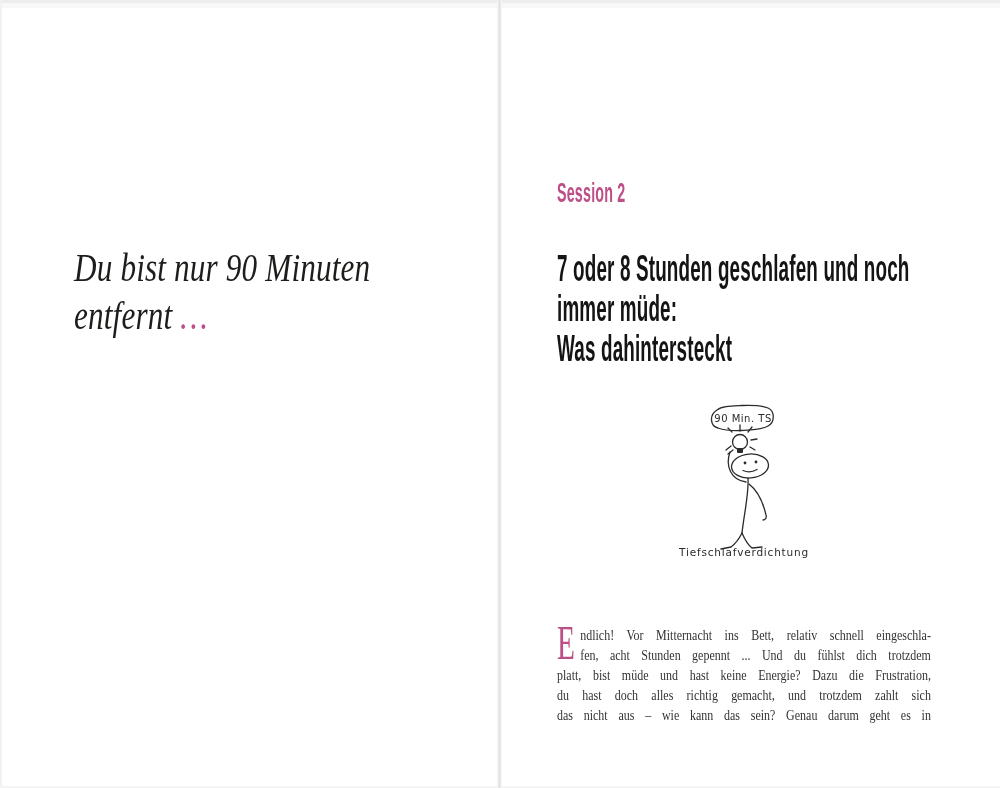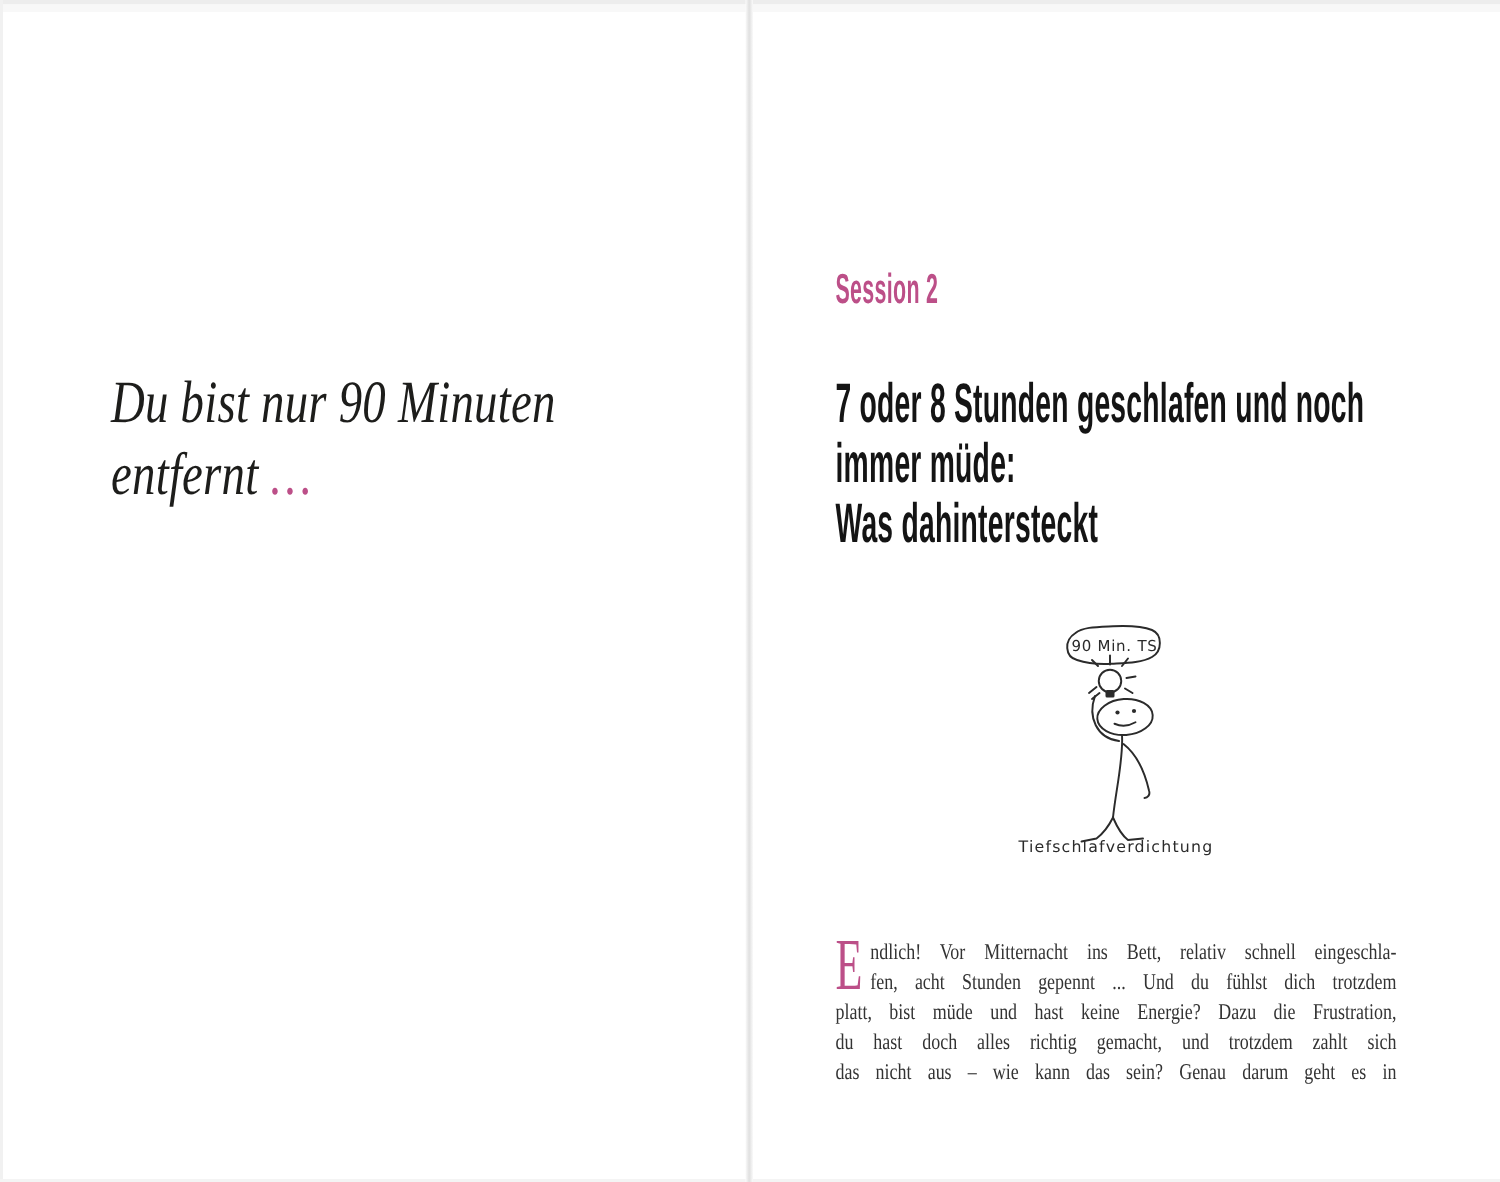--- a/index.html
+++ b/index.html
@@ -46,21 +46,21 @@
     position:absolute;left:557px;top:249px;
     font-family:"Liberation Sans","DejaVu Sans",sans-serif;
     font-weight:700;font-size:37px;line-height:40px;
     color:#141414;
     transform:scaleX(0.51);transform-origin:0 0;
     white-space:nowrap;letter-spacing:0.3px;
   }
   .chapter-title .t-line{display:block;}
 
   .illustration{
-    position:absolute;left:655px;top:406px;width:180px;height:175px;margin:0;
+    position:absolute;left:655px;top:394px;width:180px;height:175px;margin:0;
   }
   .illustration svg{display:block;}
   .sketch{stroke:#2b2b2b;stroke-width:1.3;fill:none;stroke-linecap:round;stroke-linejoin:round;}
   .sketch-fill{fill:#2b2b2b;stroke:none;}
   .sketch-text{
     font-family:"DejaVu Sans","Liberation Sans",sans-serif;
     fill:#2b2b2b;
   }
 
   .body-text{

